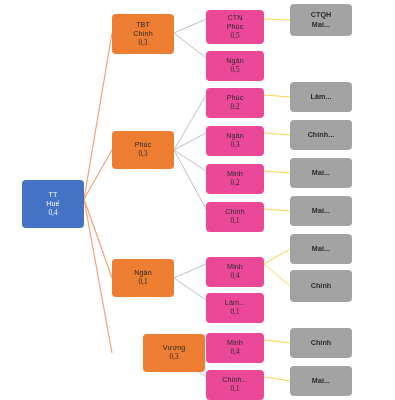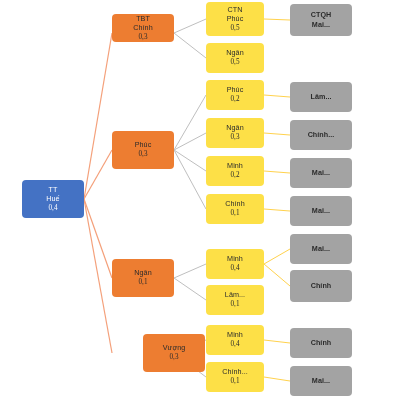--- a/index.html
+++ b/index.html
@@ -40,21 +40,21 @@
     font-size: 7.2px;
     line-height: 1.34;
     letter-spacing: 0.05px;
     overflow: hidden;
   }
   .node .nlabel { display: block; white-space: nowrap; }
   .node .nval   { display: block; white-space: nowrap; font-family: Liberation Serif, serif; }
   .node .nval:empty { display: none; }
   .lvl-root { background: #4472C4; color: #ffffff; }
   .lvl-1    { background: #ED7D31; color: #2b2b2b; }
-  .lvl-2    { background: #fde047; color: #2b2b2b; }
+  .lvl-2    { background: #ec4899; color: #2b2b2b; margin-top: 8px; }
   .lvl-3    { background: #a3a3a3; color: #2b2b2b; font-weight: bold; }
 </style>
 </head>
 <body>
 
 <div id="diagram-root">
   <svg id="edge-layer" width="395" height="400" viewBox="0 0 395 400">
       <line x1="84" y1="199" x2="112" y2="33" stroke="#F4A07A" stroke-width="1.2"></line>
       <line x1="84" y1="199" x2="112" y2="150" stroke="#F4A07A" stroke-width="1.2"></line>
       <line x1="84" y1="199" x2="112" y2="278" stroke="#F4A07A" stroke-width="1.2"></line>
@@ -72,26 +72,26 @@
       <line x1="264" y1="19" x2="290" y2="20" stroke="#FFD24D" stroke-width="1"></line>
       <line x1="264" y1="95" x2="290" y2="97" stroke="#FFD24D" stroke-width="1"></line>
       <line x1="264" y1="133" x2="290" y2="135" stroke="#FFD24D" stroke-width="1"></line>
       <line x1="264" y1="171" x2="290" y2="173" stroke="#FFD24D" stroke-width="1"></line>
       <line x1="264" y1="209" x2="290" y2="211" stroke="#FFD24D" stroke-width="1"></line>
       <line x1="264" y1="264" x2="290" y2="249" stroke="#FFD24D" stroke-width="1"></line>
       <line x1="264" y1="264" x2="290" y2="286" stroke="#FFD24D" stroke-width="1"></line>
       <line x1="264" y1="340" x2="290" y2="343" stroke="#FFD24D" stroke-width="1"></line>
       <line x1="264" y1="377" x2="290" y2="381" stroke="#FFD24D" stroke-width="1"></line>
     </svg>
-<div class="node lvl-root" style="left: 22px; top: 180px; width: 62px; height: 38px;">
+<div class="node lvl-root" style="left: 22px; top: 180px; width: 62px; height: 48px;">
       <span class="nlabel">TT</span>
       <span class="nlabel">Huế</span>
       <span class="nval">0,4</span>
     </div>
-    <div class="node lvl-1" style="left: 112px; top: 14px; width: 62px; height: 28px;">
+    <div class="node lvl-1" style="left: 112px; top: 14px; width: 62px; height: 40px;">
       <span class="nlabel">TBT</span>
       <span class="nlabel">Chính</span>
       <span class="nval">0,3</span>
     </div>
     <div class="node lvl-1" style="left: 112px; top: 131px; width: 62px; height: 38px;">
       <span class="nlabel">Phúc</span>
       <span class="nval">0,3</span>
     </div>
     <div class="node lvl-1" style="left: 112px; top: 259px; width: 62px; height: 38px;">
       <span class="nlabel">Ngân</span>

